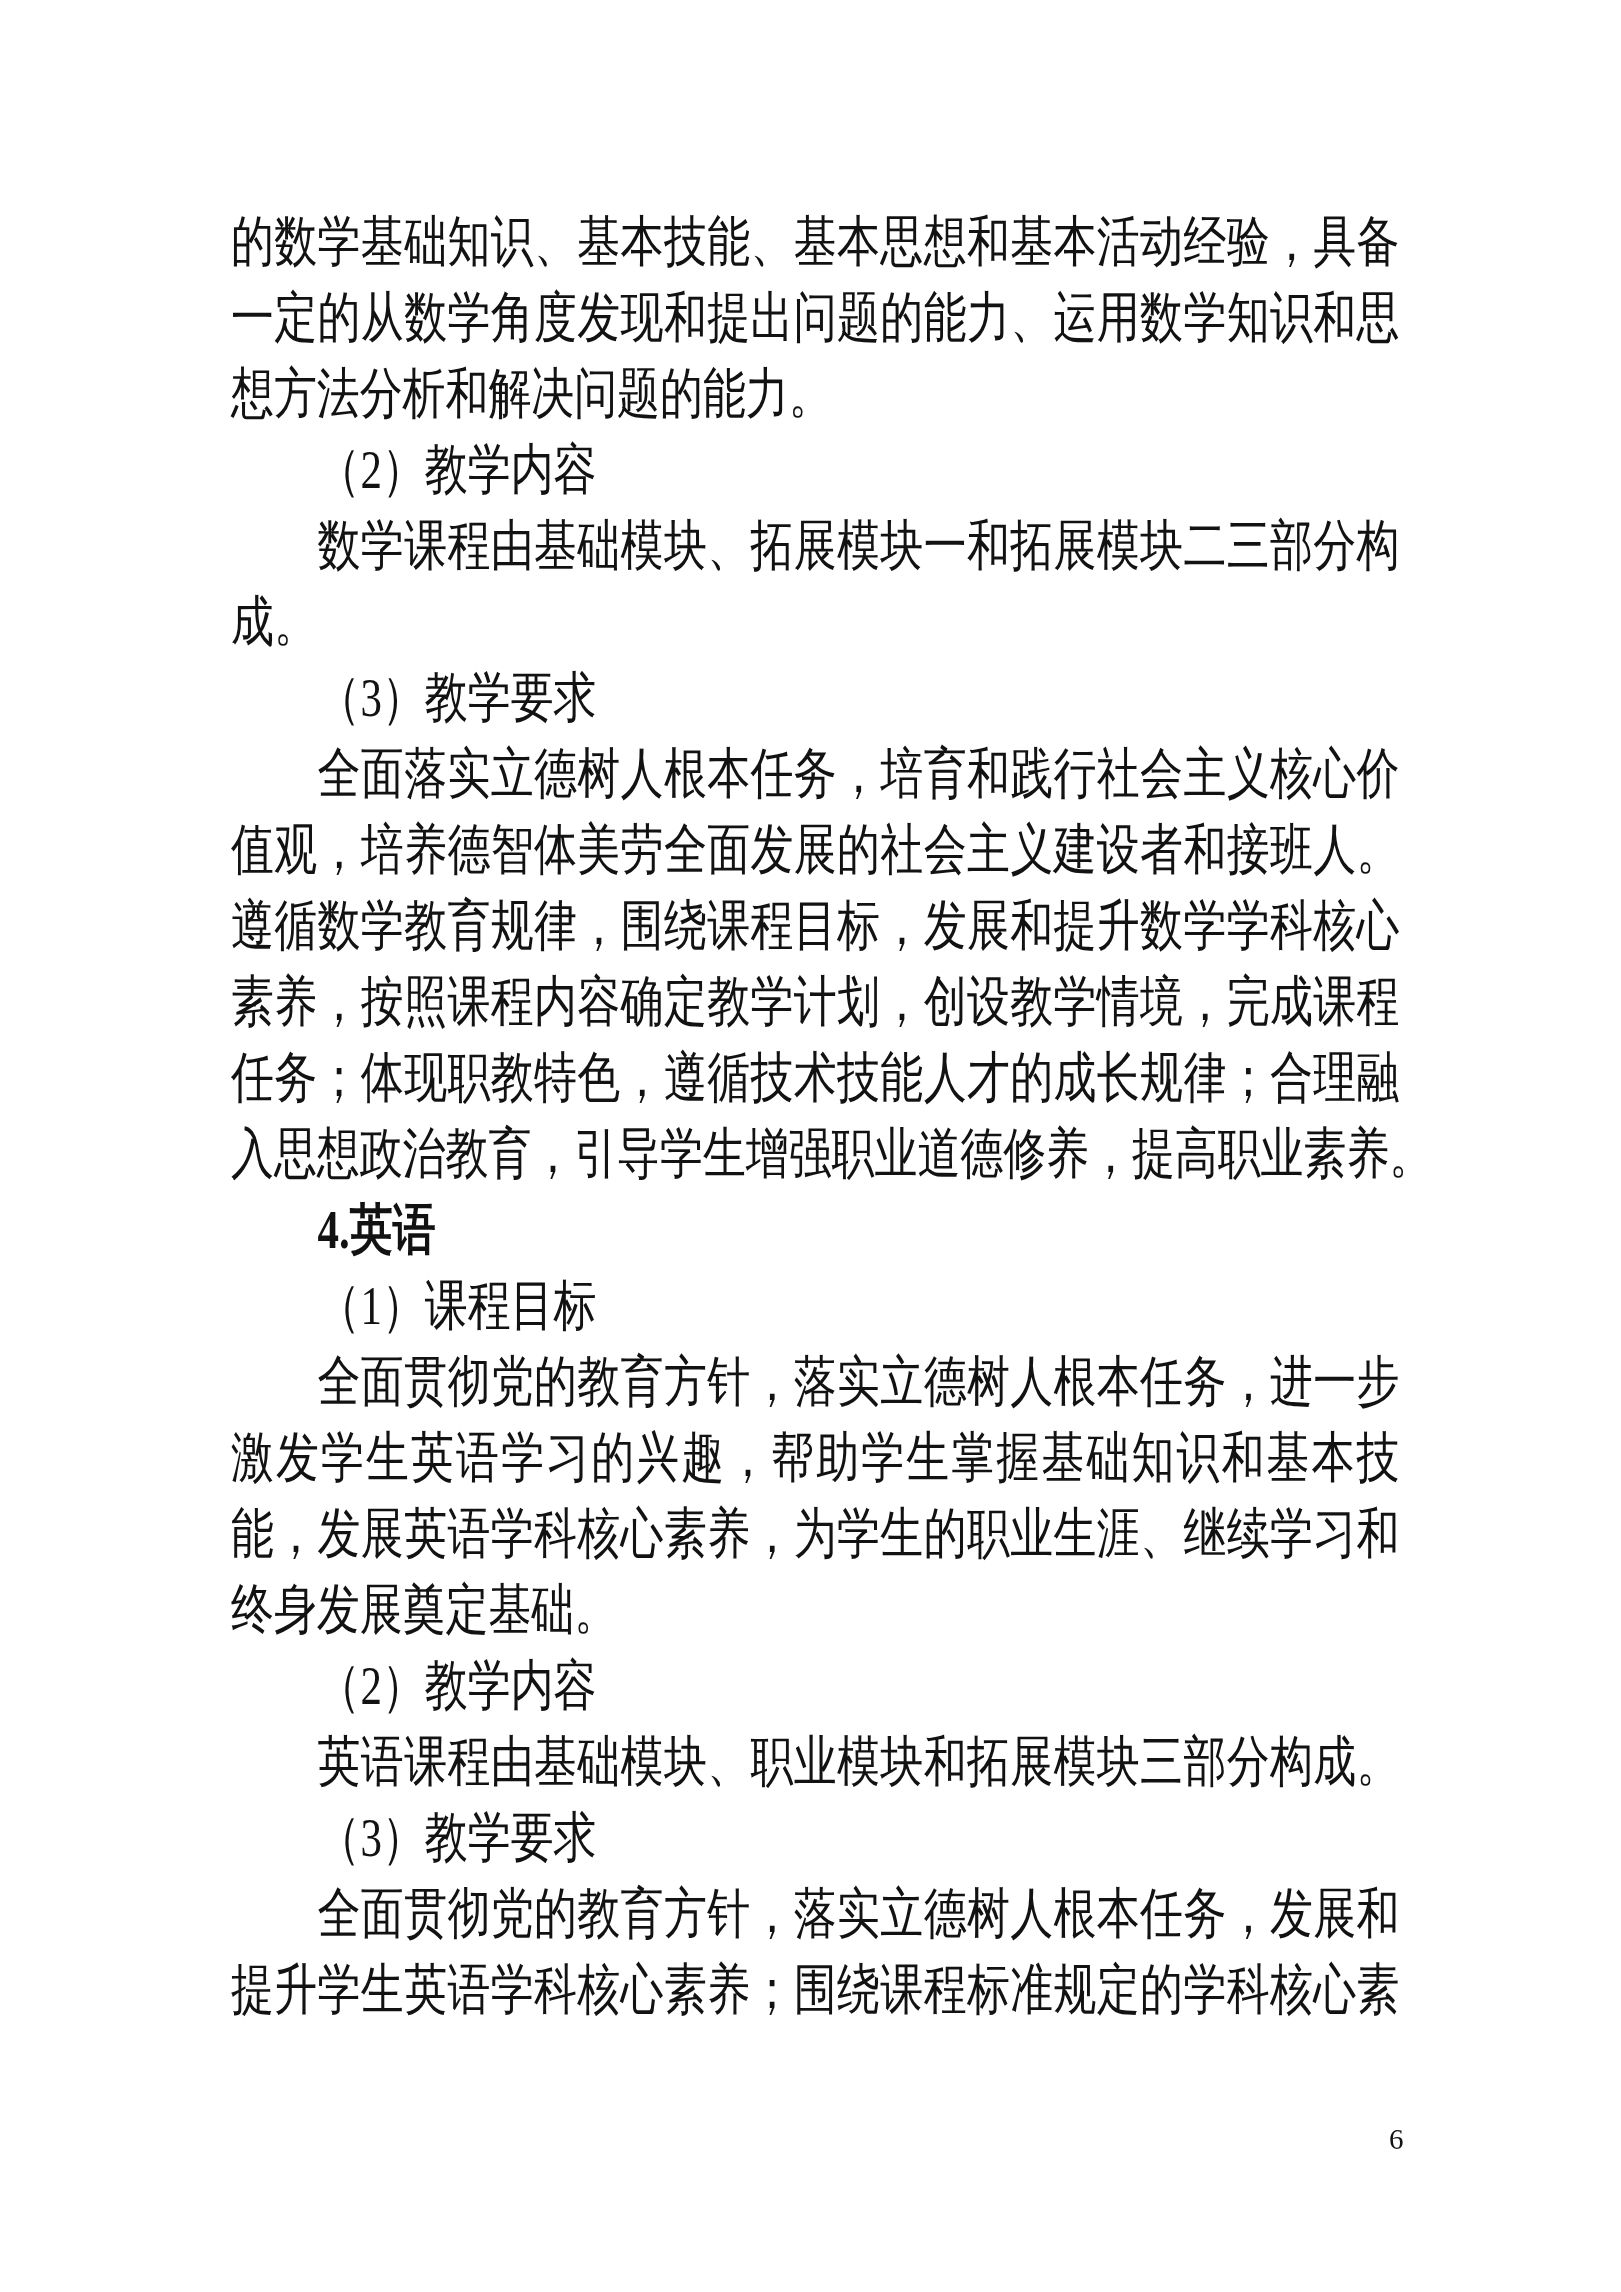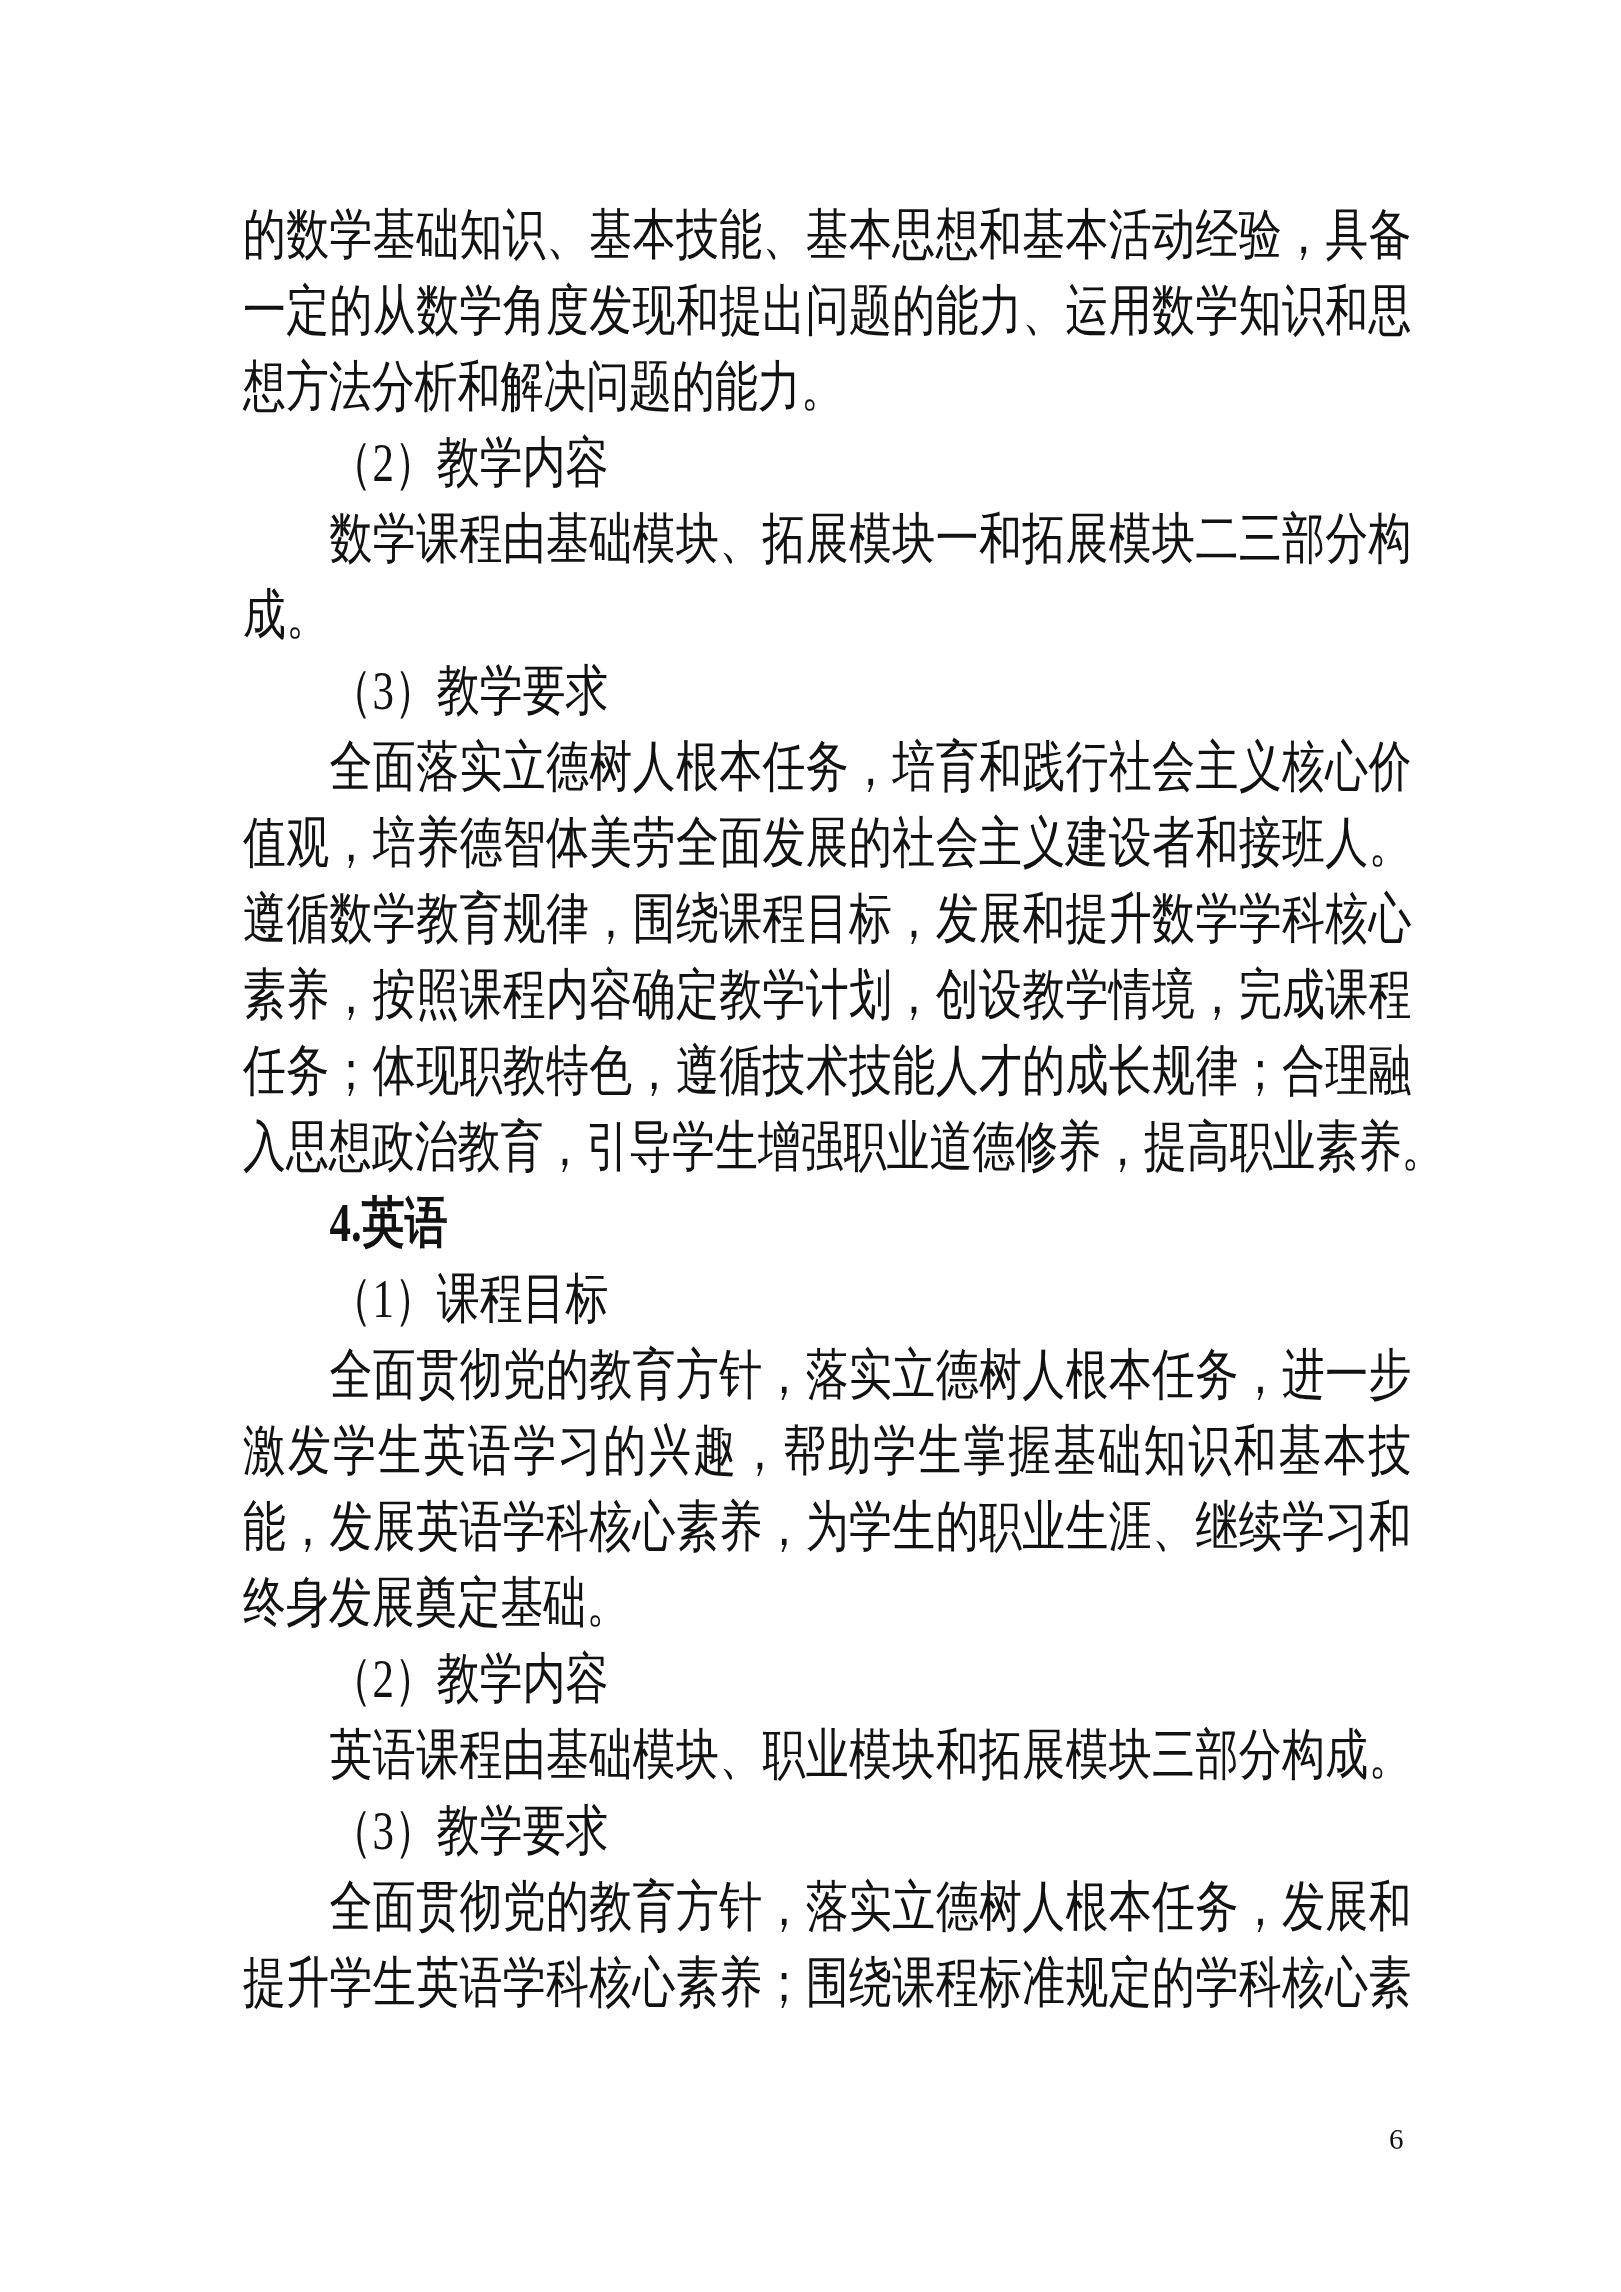--- a/index.html
+++ b/index.html
@@ -11,23 +11,22 @@
     position: relative;
     width: 1621px;
     height: 2293px;
     background: #ffffff;
     overflow: hidden;
     font-family: "Liberation Serif", "DejaVu Serif", serif;
   }
   .textcol {
     position: absolute;
     left: 231px;
-    top: 197px;
+    top: 204px;
     width: 1168px;
-    margin-left: 12px;
   }
   .line {
     height: 76px;
     line-height: 76px;
     font-size: 55px;
     width: 1498px;                 
     transform: scaleX(0.78);
     transform-origin: 0 0;
     white-space: nowrap;
     color: #121212;

